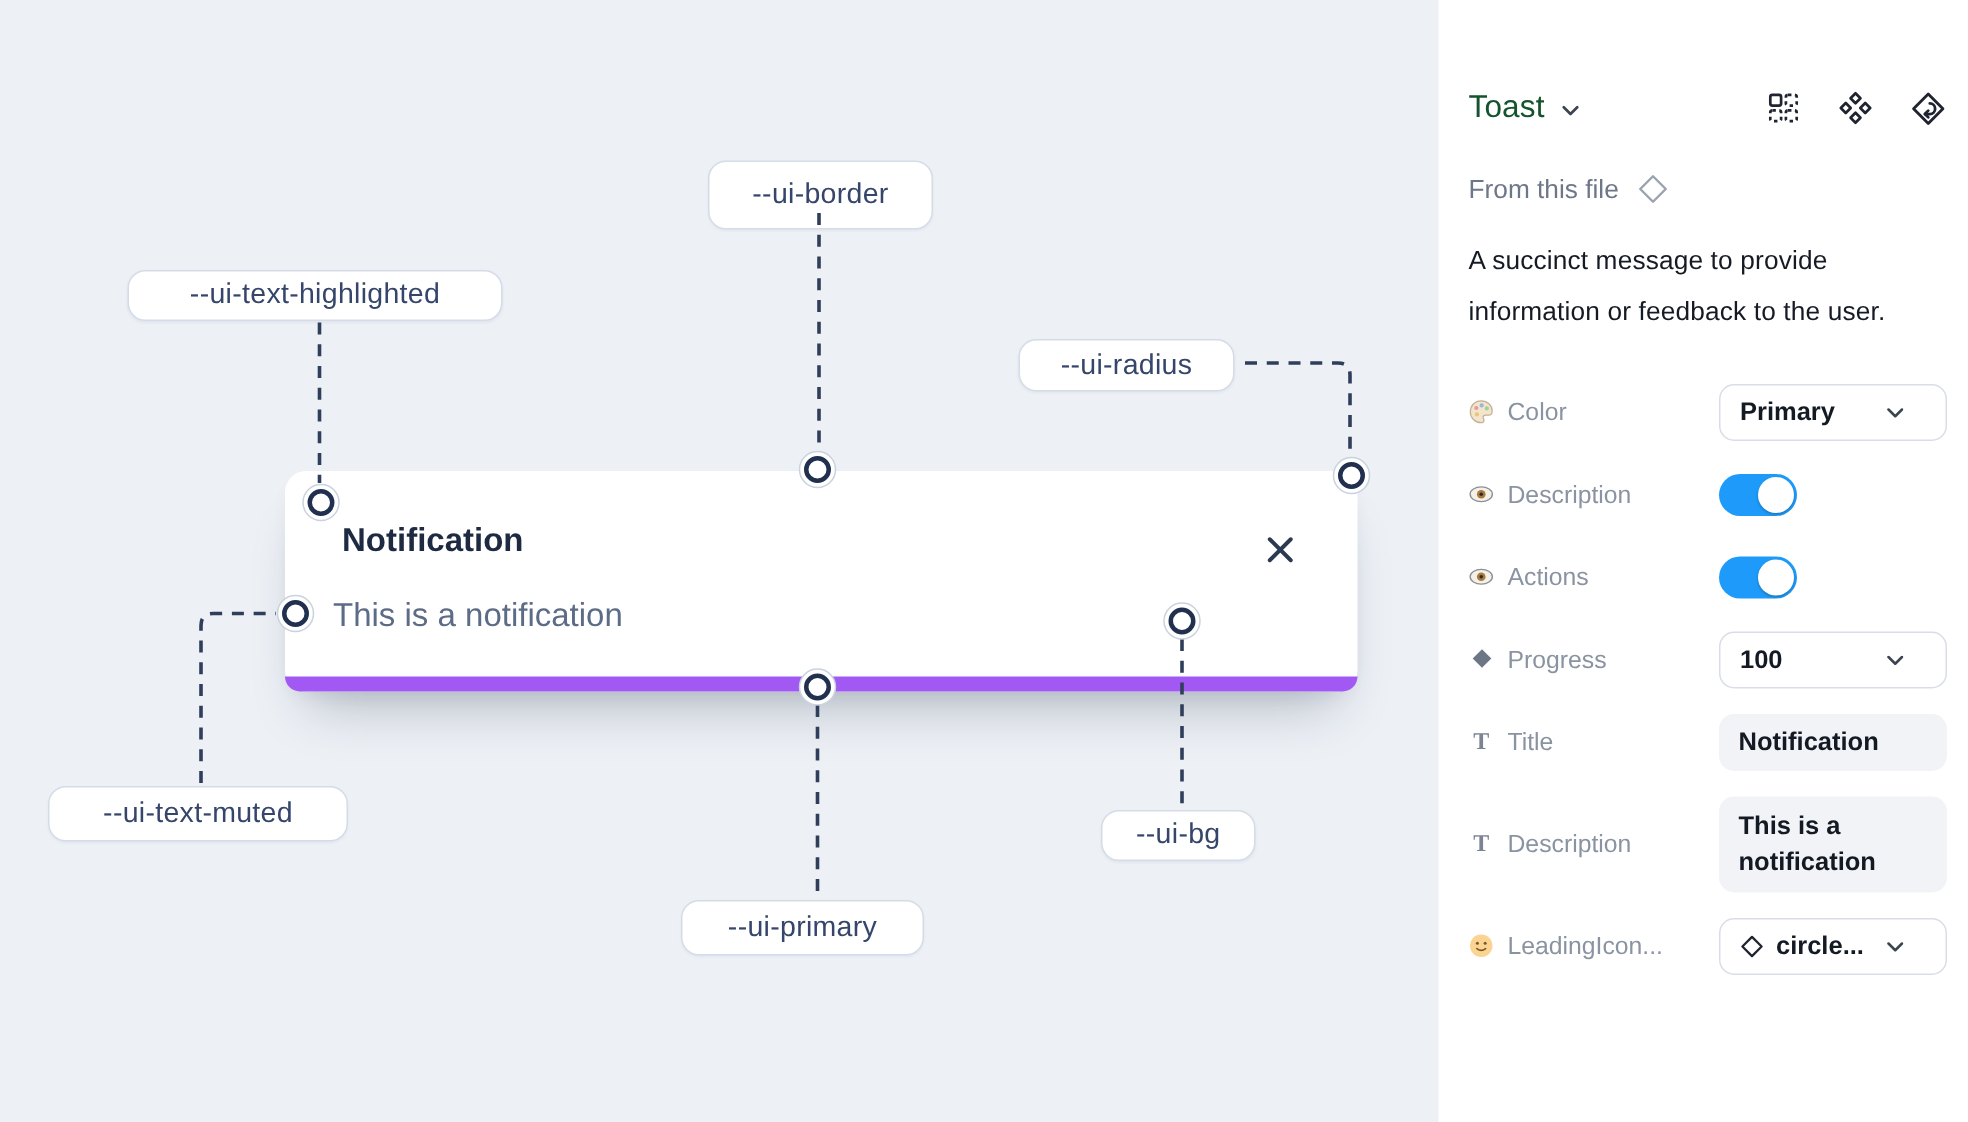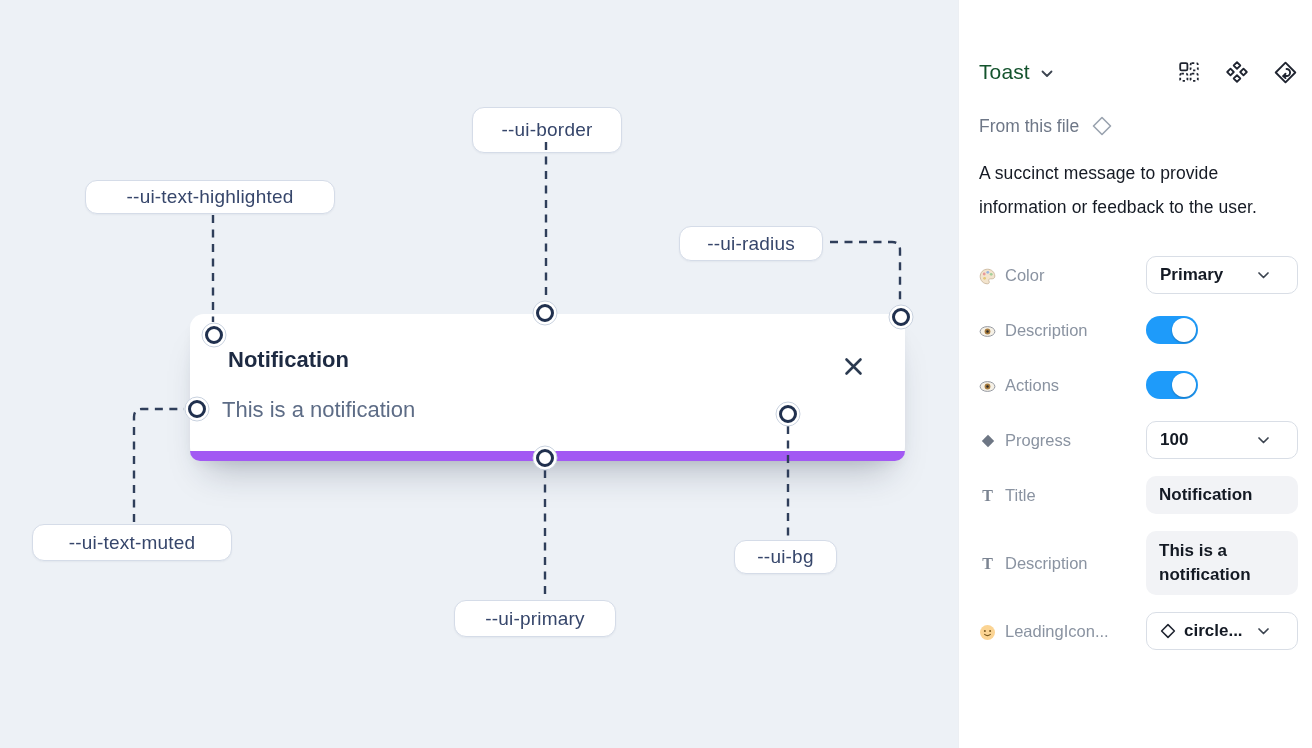--- a/index.html
+++ b/index.html
@@ -95,21 +95,21 @@
     color:#15192200; 
     color:#151a24;
     max-width:326px;
     letter-spacing:.1px;
   }
 
   .props { margin-top:32px; }
   .prop-row { display:flex; align-items:center; min-height:38px; margin-bottom:17px; }
   .prop-label {
     flex:1;
-    display:flex; align-items:flex-end; gap:9px;
+    display:flex; align-items:flex-start; gap:9px;
     font-size:16.5px; color:#8a93a1;
     white-space:nowrap; overflow:hidden;
   }
   .prop-label .picon { width:17px; height:17px; flex:0 0 auto; display:flex; align-items:center; justify-content:center; }
   .t-glyph { font-family:"Liberation Serif", serif; font-weight:700; font-size:16px; color:#7b8492; width:17px; text-align:center; }
 
   .prop-control { width:152px; flex:0 0 152px; }
 
   .dropdown {
     width:152px; height:38px;

